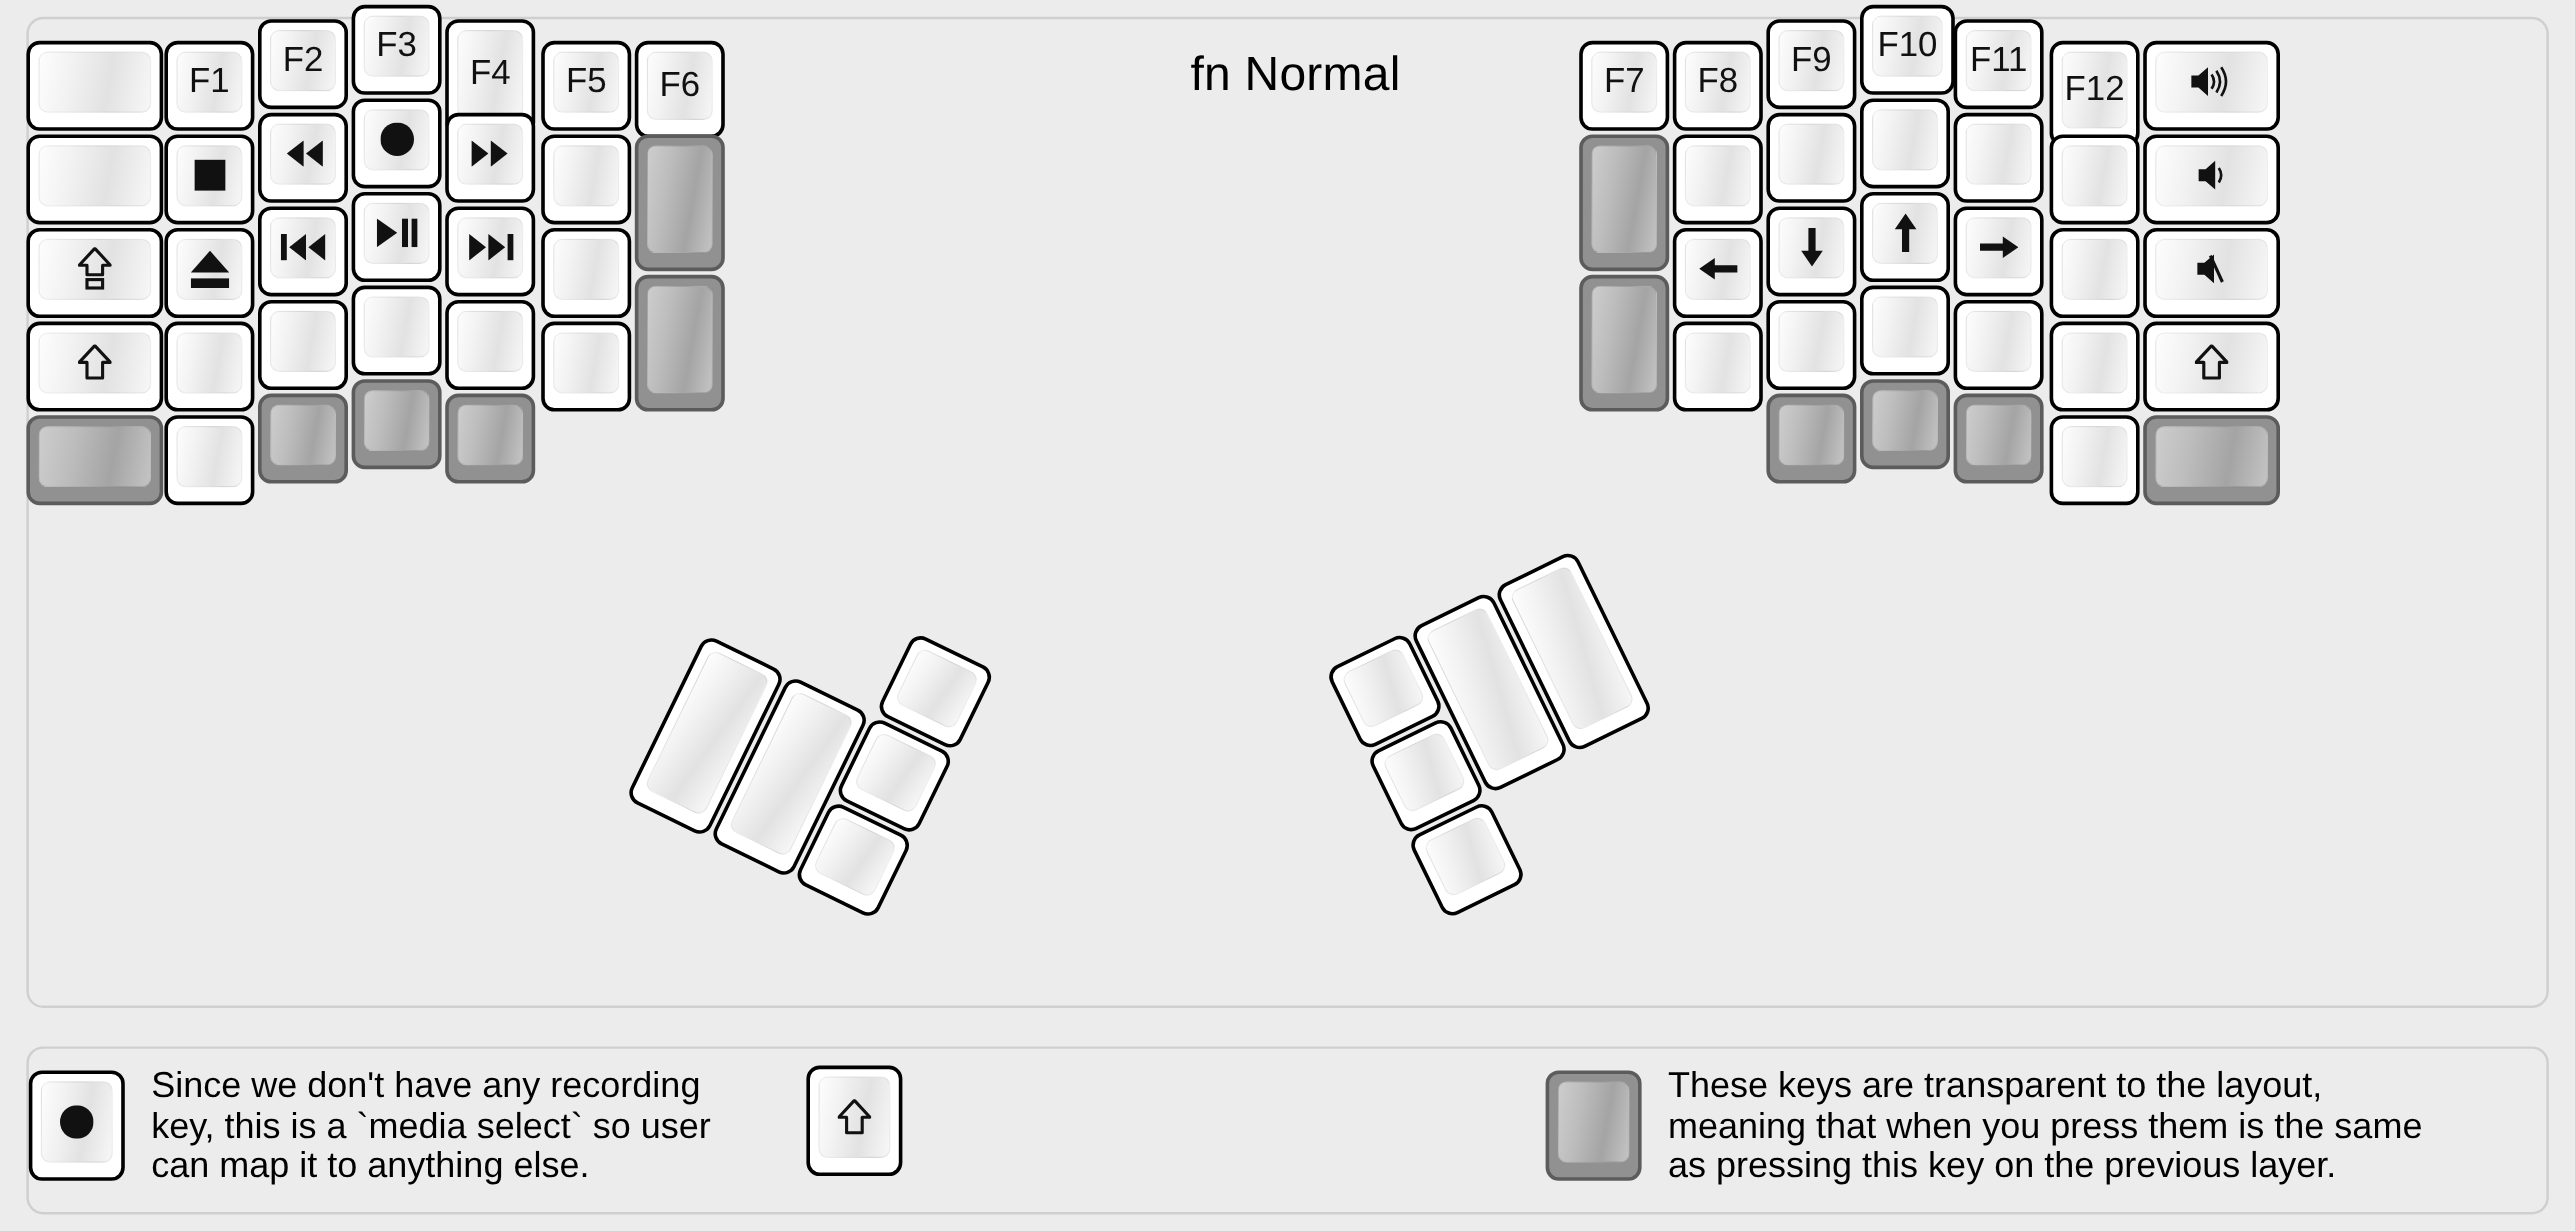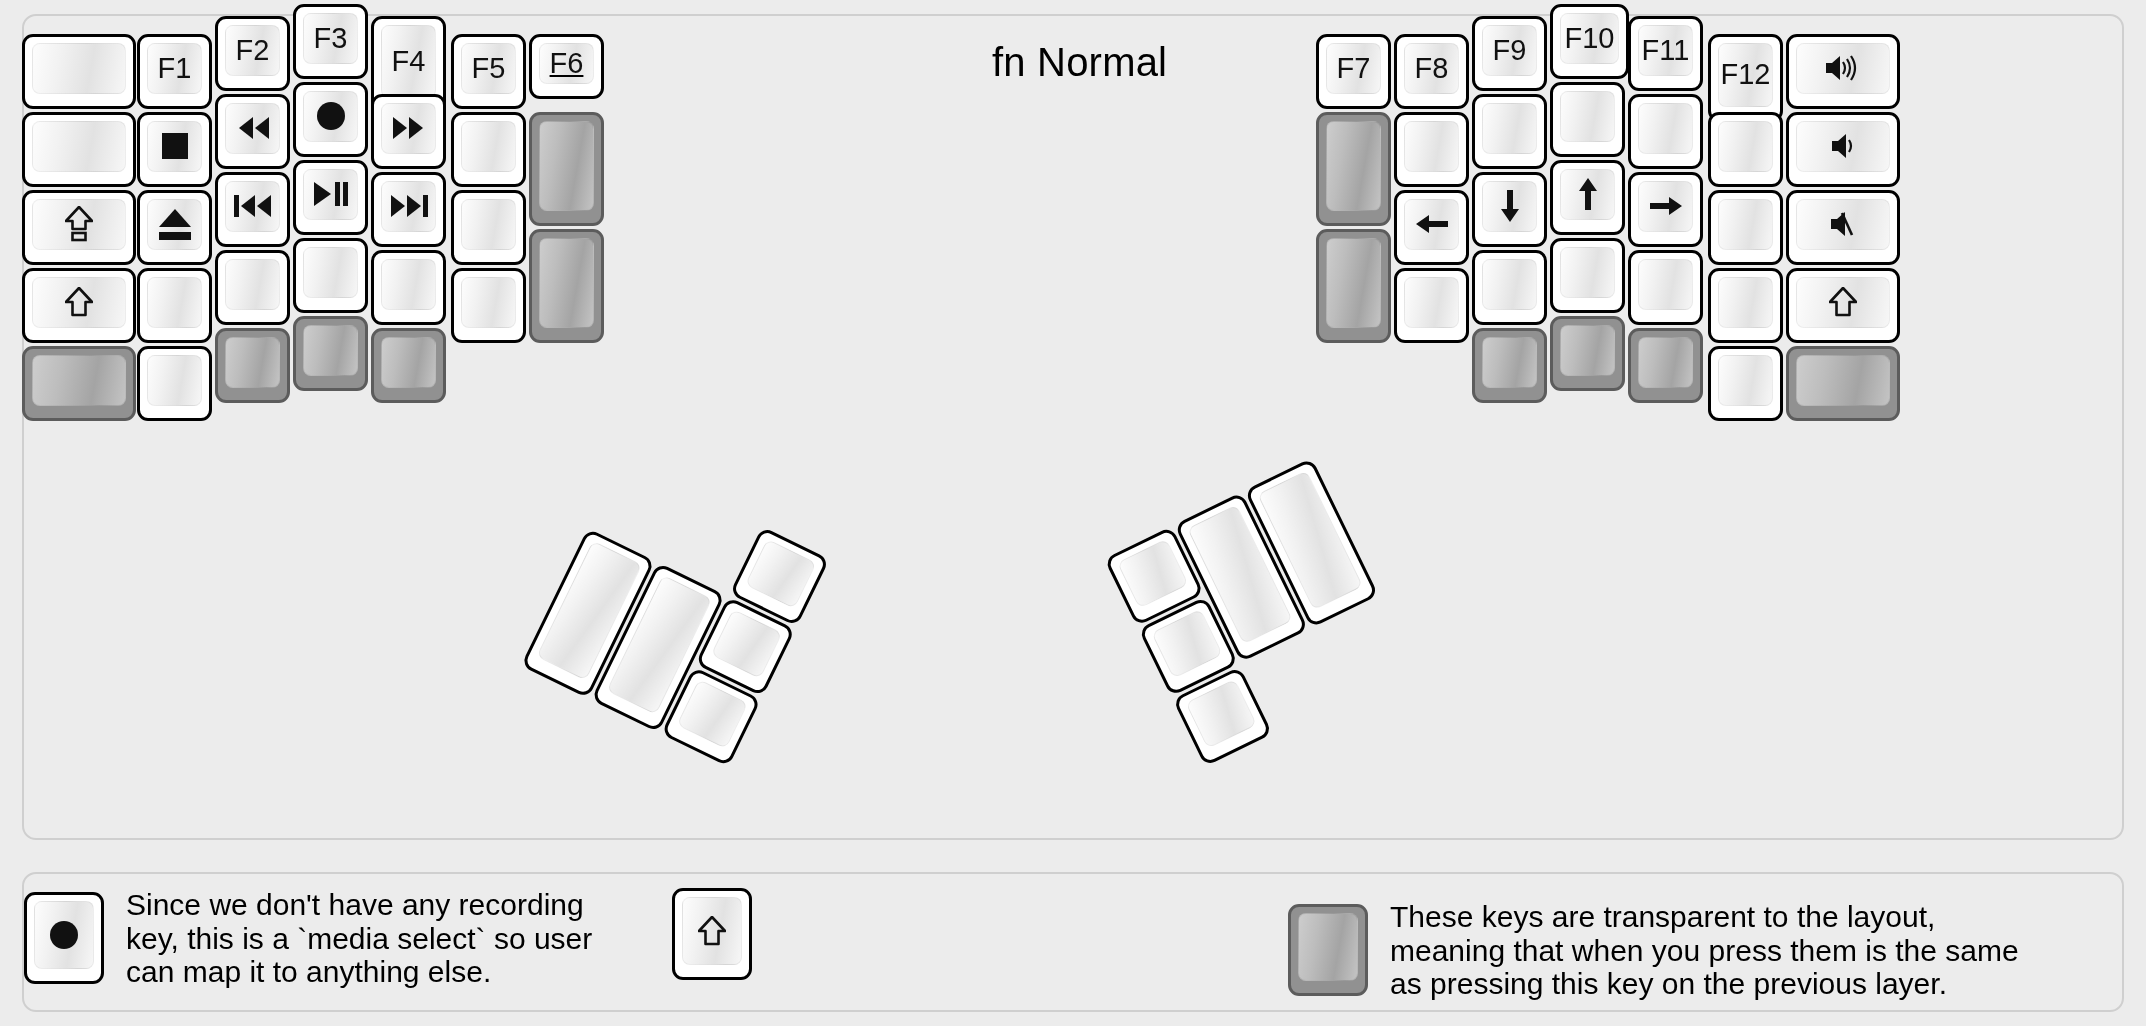--- a/index.html
+++ b/index.html
@@ -247,21 +247,21 @@
         <div class="lbl"></div>
       </div>
       <div class="key" style="left: 451px; top: 190px; width: 75px; height: 75px;">
         <div class="top"></div>
         <div class="lbl"></div>
       </div>
       <div class="key" style="left: 451px; top: 268px; width: 75px; height: 75px;">
         <div class="top"></div>
         <div class="lbl"></div>
       </div>
-      <div class="key" style="left: 529px; top: 34px; width: 75px; height: 65px; text-decoration: underline;">
+      <div class="key" style="left: 529px; top: 34px; width: 75px; height: 81px;">
         <div class="top"></div>
         <div class="lbl">F6</div>
       </div>
       <div class="key trans" style="left: 529px; top: 112px; width: 75px; height: 114px;">
         <div class="top"></div>
         <div class="lbl"></div>
       </div>
       <div class="key trans" style="left: 529px; top: 229px; width: 75px; height: 114px;">
         <div class="top"></div>
         <div class="lbl"></div>
@@ -497,21 +497,21 @@
           <div class="key" style="left: 0px; top: 0px; width: 80px; height: 92px; position: absolute;">
             <div class="top"></div>
             <div class="lbl">
               <svg width="28" height="30" viewBox="0 0 28 30" fill="#111">
                 <path d="M14 1 L27 15 L20.5 15 L20.5 28 L7.5 28 L7.5 15 L1 15 Z" fill="none" stroke="#111" stroke-width="2.6" stroke-linejoin="round"></path>
               </svg>
             </div>
           </div>
         </div>
       </div>
-      <div class="legend-item" style="left: 1288px; top: 888px; margin-top: 12px;">
+      <div class="legend-item" style="left: 1288px; top: 888px;">
         <div class="legend-key" style="width: 80px; height: 92px;">
           <div class="key trans" style="left: 0px; top: 0px; width: 80px; height: 92px; position: absolute;">
             <div class="top"></div>
             <div class="lbl"></div>
           </div>
         </div>
         <div class="legend-text">These keys are transparent to the layout,
 meaning that when you press them is the same
 as pressing this key on the previous layer.</div>
       </div>

